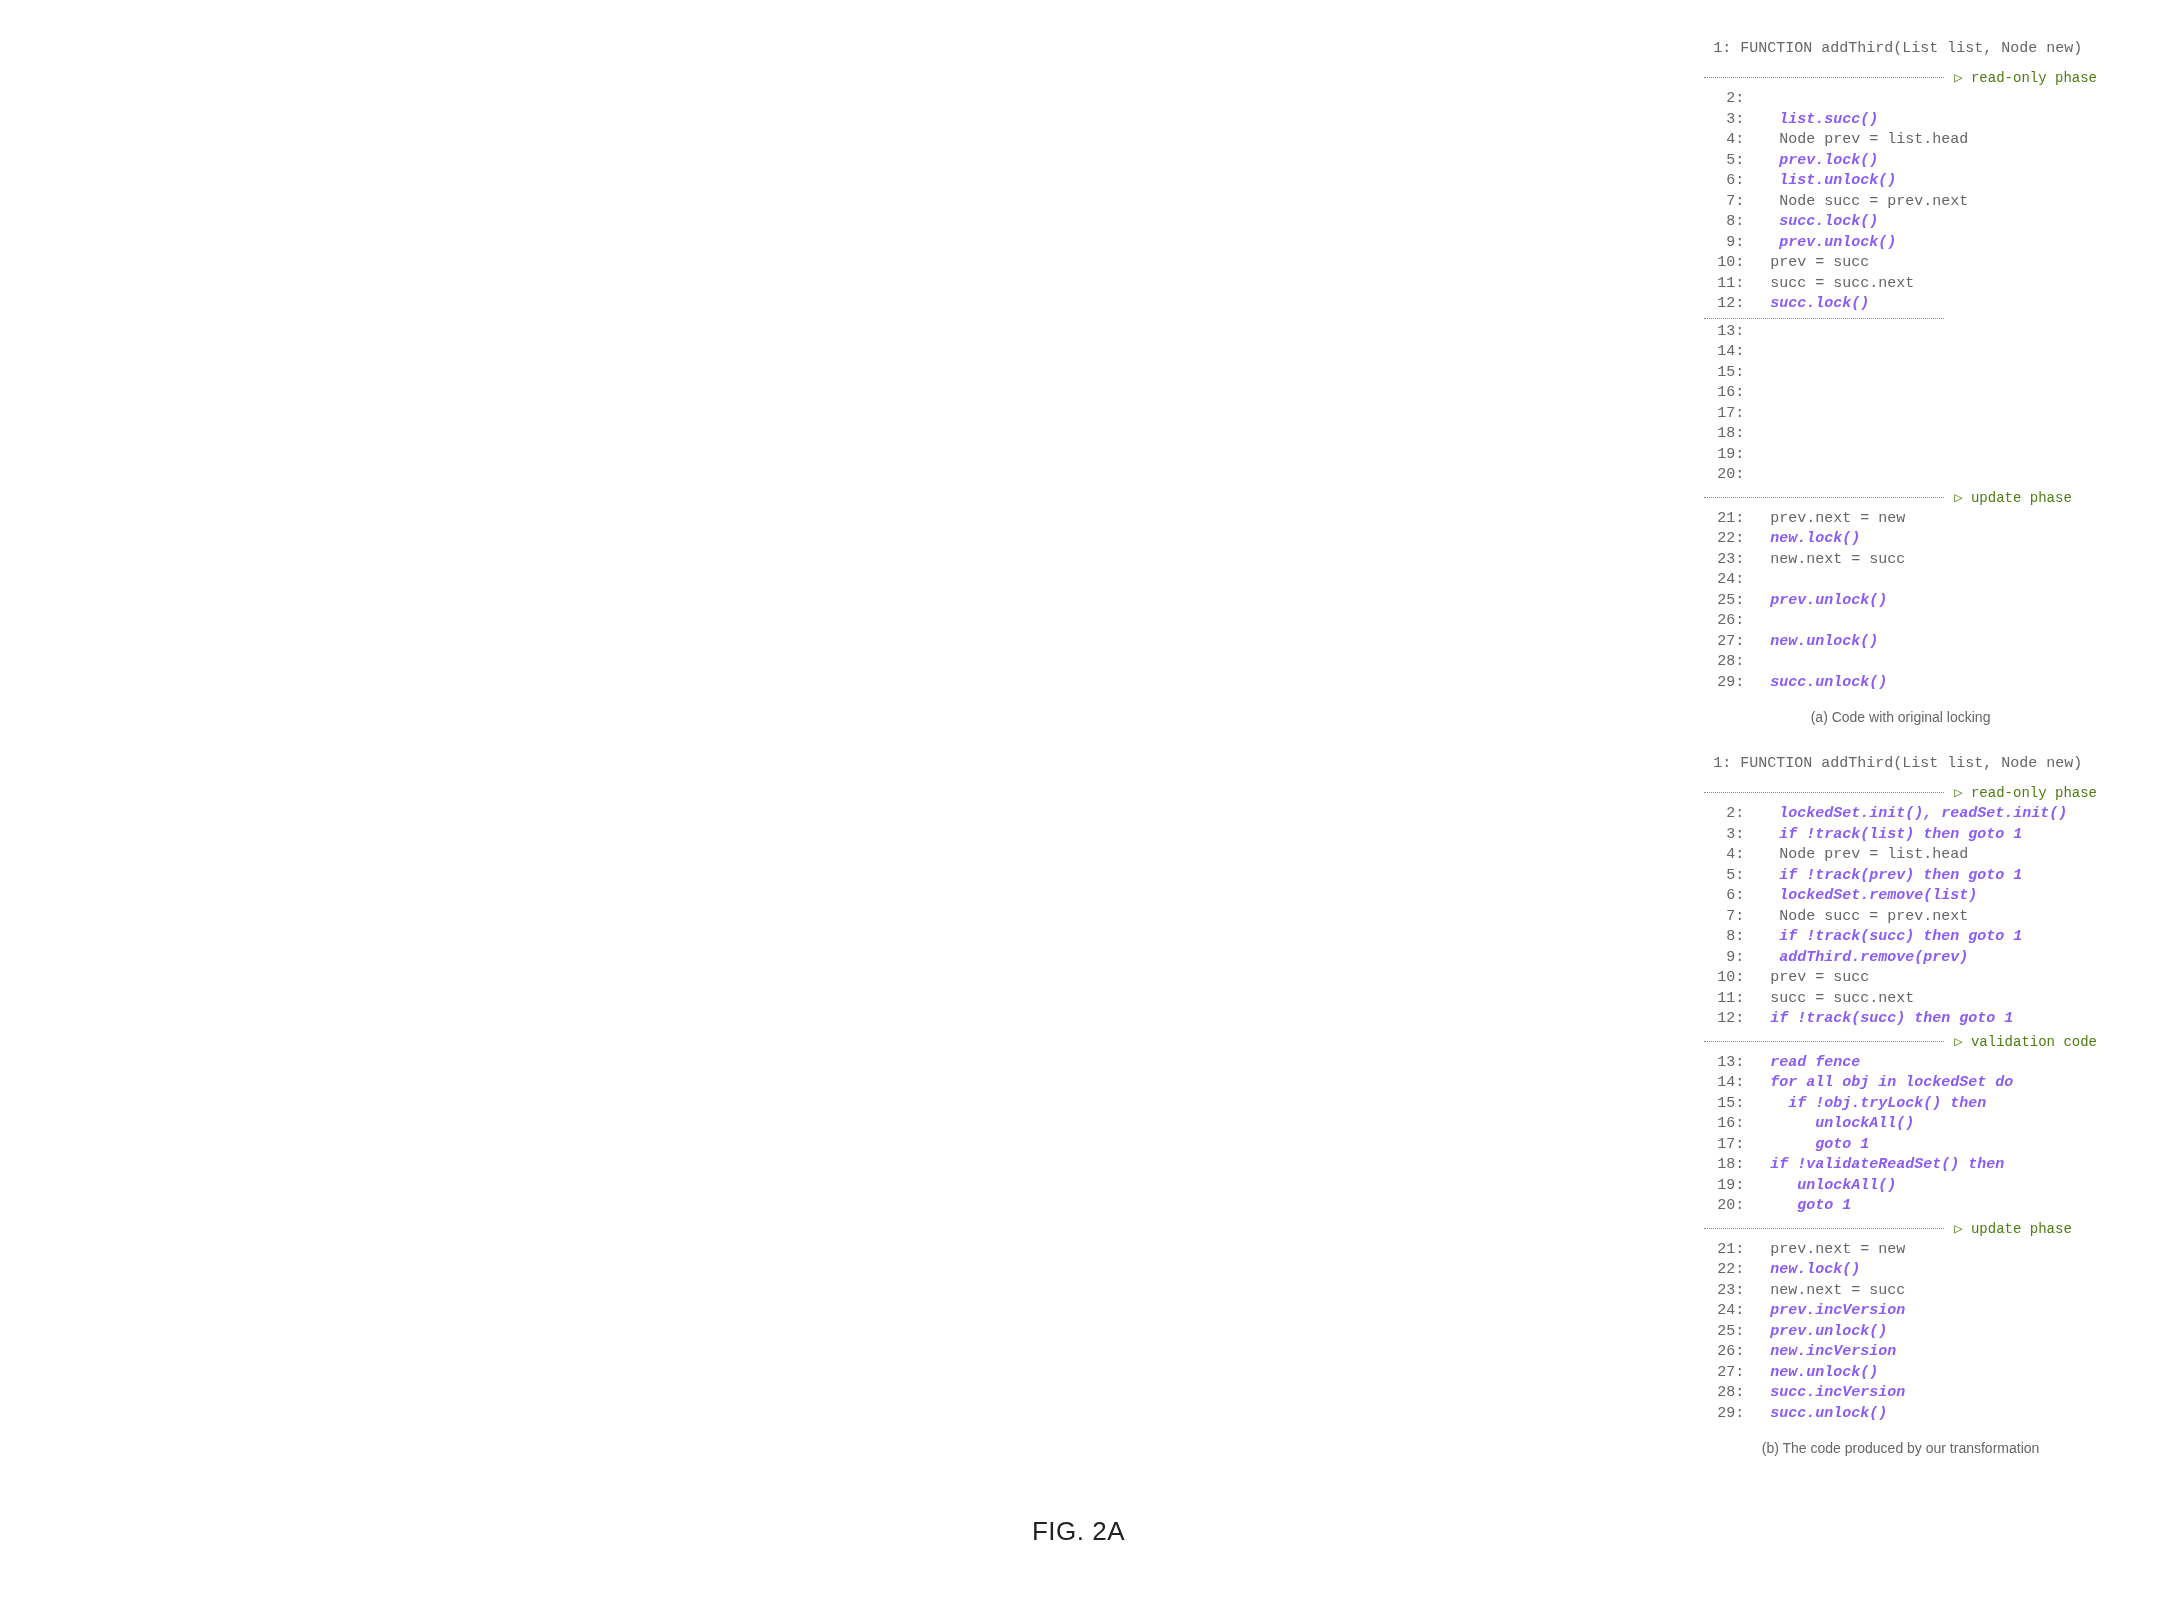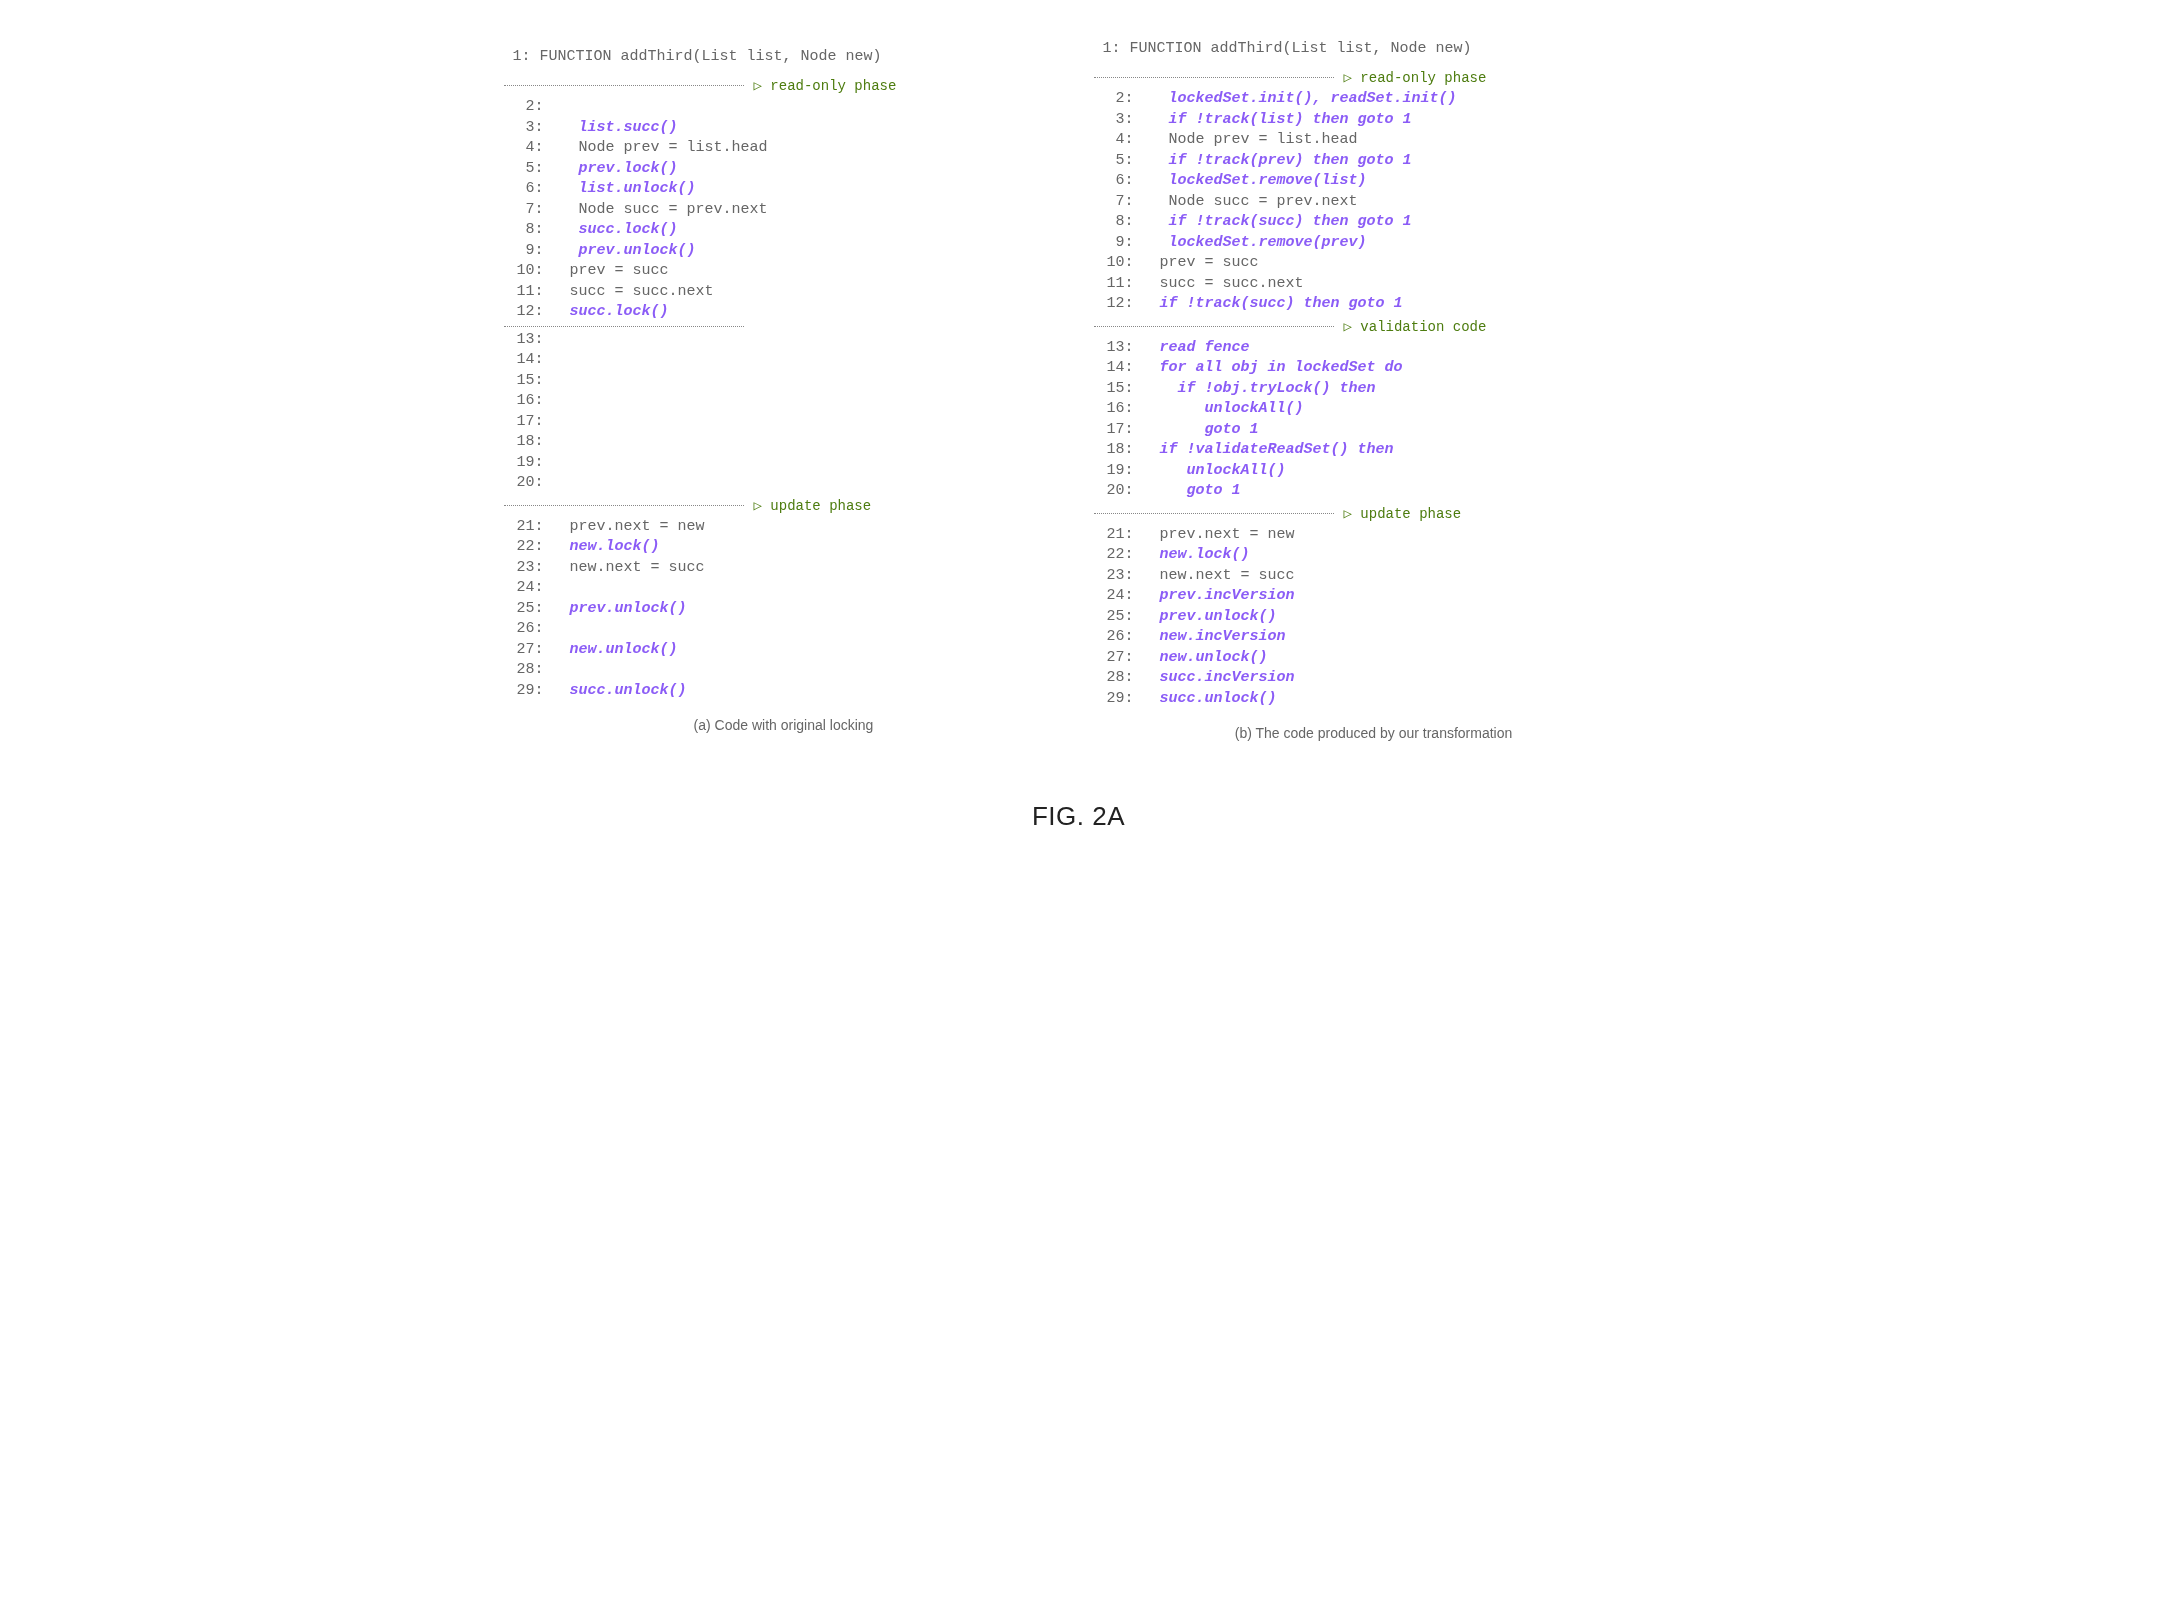--- a/index.html
+++ b/index.html
@@ -6,21 +6,22 @@
       background: #fff;
       font-family: 'Courier New', Courier, monospace;
       margin: 0;
       padding: 40px 60px;
       color: #555;
     }
     .page {
       display: flex;
       gap: 30px;
       justify-content: center;
-      align-items: center;
+      align-items: flex-end;
+      flex-direction: column;
     }
     .col {
       flex: 1;
       max-width: 560px;
     }
     .algo-title {
       font-size: 15px;
       margin-bottom: 12px;
       white-space: pre;
       filter: blur(0.6px);
@@ -158,21 +159,21 @@
       <span class="divider-label">▷ read-only phase</span>
     </div>
     <div>
         <div class="line"><span class="lineno">2:</span><span class="code bold">   lockedSet.init(), readSet.init()</span></div>
         <div class="line"><span class="lineno">3:</span><span class="code bold">   if !track(list) then goto 1</span></div>
         <div class="line"><span class="lineno">4:</span><span class="code">   Node prev = list.head</span></div>
         <div class="line"><span class="lineno">5:</span><span class="code bold">   if !track(prev) then goto 1</span></div>
         <div class="line"><span class="lineno">6:</span><span class="code bold">   lockedSet.remove(list)</span></div>
         <div class="line"><span class="lineno">7:</span><span class="code">   Node succ = prev.next</span></div>
         <div class="line"><span class="lineno">8:</span><span class="code bold">   if !track(succ) then goto 1</span></div>
-        <div class="line"><span class="lineno">9:</span><span class="code bold">   lockedSet.remove(prev)</span></div>
+        <div class="line"><span class="lineno">9:</span><span class="code bold">   addThird.remove(prev)</span></div>
         <div class="line"><span class="lineno">10:</span><span class="code">  prev = succ</span></div>
         <div class="line"><span class="lineno">11:</span><span class="code">  succ = succ.next</span></div>
         <div class="line"><span class="lineno">12:</span><span class="code bold">  if !track(succ) then goto 1</span></div>
       </div>
 
     <div class="divider-row">
       <span class="divider-line"></span>
       <span class="divider-label">▷ validation code</span>
     </div>
     <div>

